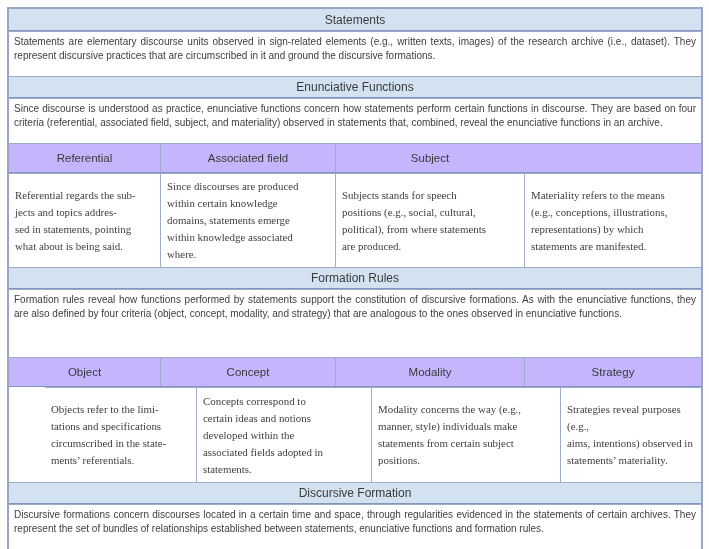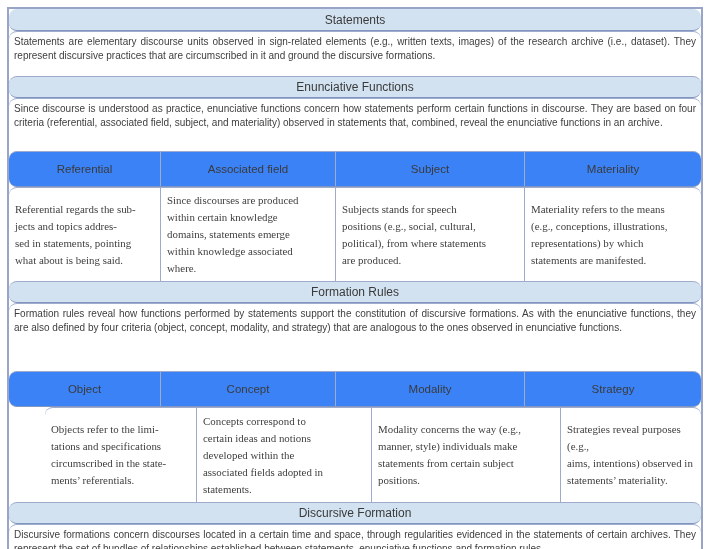--- a/index.html
+++ b/index.html
@@ -18,21 +18,21 @@
     background: #ffffff;
     box-sizing: border-box;
     padding: 7px 6px 0 7px;
   }
   .doc-table {
     width: 696px;
     box-sizing: border-box;
     border: 2px solid #98a5c8;
     background: #ffffff;
   }
-  .row { box-sizing: border-box; border-radius: 8px; }
+  .row { box-sizing: border-box; }
   .row + .row { border-top: 1px solid #9fabcc; }
 
   
   .sec-header {
     height: 22px;
     background: #d2e2f1;
     border-bottom: 1px solid #8095c0;
     display: flex;
     align-items: center;
     justify-content: center;
@@ -43,35 +43,35 @@
   
   .para {
     box-sizing: border-box;
     padding: 3px 5px 0 5px;
     font-size: 10px;
     line-height: 14px;
     text-align: justify;
     overflow: hidden;
   }
   .para.lines-2 { height: 45px; }
-  .para.lines-3a { height: 53px; }
+  .para.lines-3a { height: 45px; }
   .para.lines-3b { height: 68px; }
   .para.lines-3c { height: 51px; }
 
   
   .grid {
     display: grid;
     grid-template-columns: 151px 175px 189px 1fr;
   }
   .grid > div + div { border-left: 1px solid #9fabcc; }
 
   .col-headers {
-    background: #3b82f6;
+    background: #c4b5fd;
     border-bottom: 1px solid #8095c0;
-    height: 36px;
+    height: 30px;
   }
   .col-header {
     display: flex;
     align-items: center;
     justify-content: center;
     font-size: 11.5px;
     color: #3a3a3a;
     box-sizing: border-box;
   }
 
@@ -105,21 +105,20 @@
 
     <div class="row sec-header">
       <span>Enunciative Functions</span>
     </div>
     <div class="row para lines-3a">Since discourse is understood as practice, enunciative functions concern how statements perform certain functions in discourse. They are based on four criteria (referential, associated field, subject, and materiality) observed in statements that, combined, reveal the enunciative functions in an archive.</div>
 
     <div class="row grid col-headers">
       <div class="col-header">Referential</div>
       <div class="col-header">Associated field</div>
       <div class="col-header">Subject</div>
-      <div class="col-header">Materiality</div>
     </div>
 
     <div class="row grid col-cells r1">
       <div class="cell">
         <div class="cell-text">Referential regards the sub-
 jects and topics addres-
 sed in statements, pointing
 what about is being said.</div>
       </div>
       <div class="cell">

